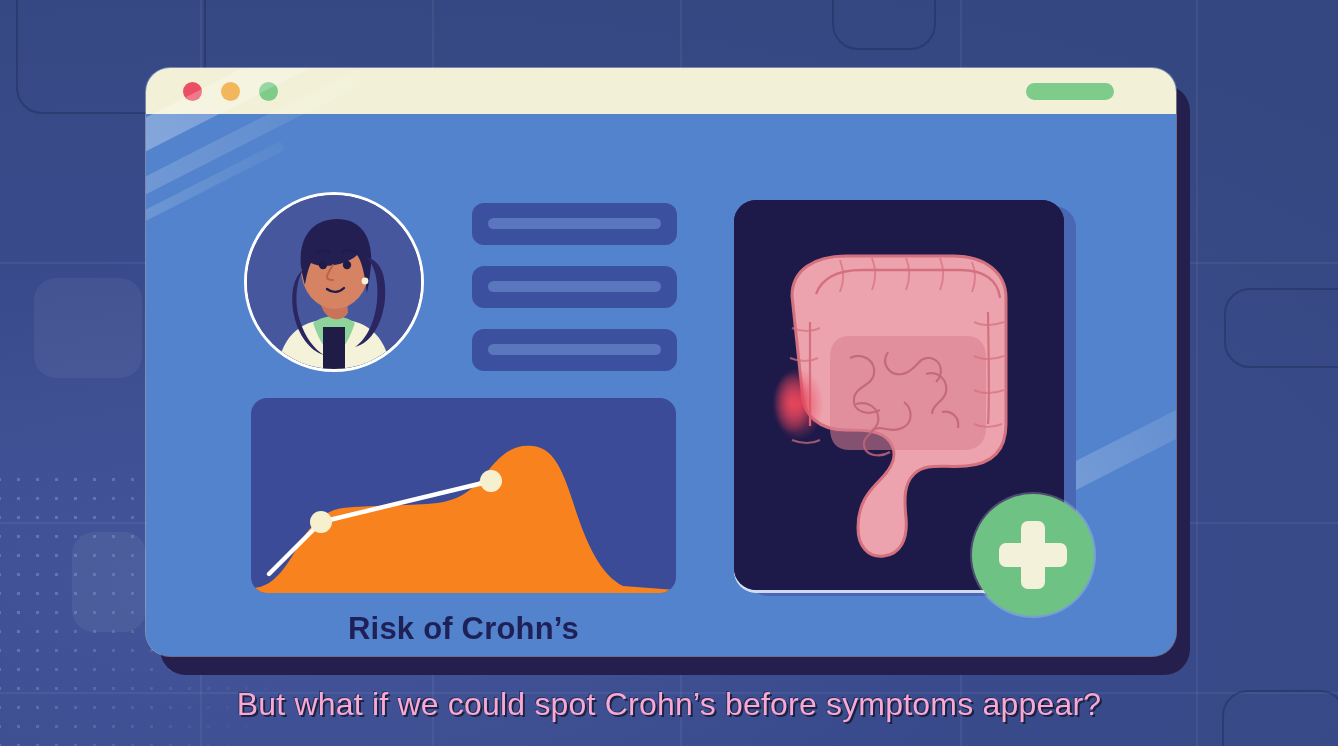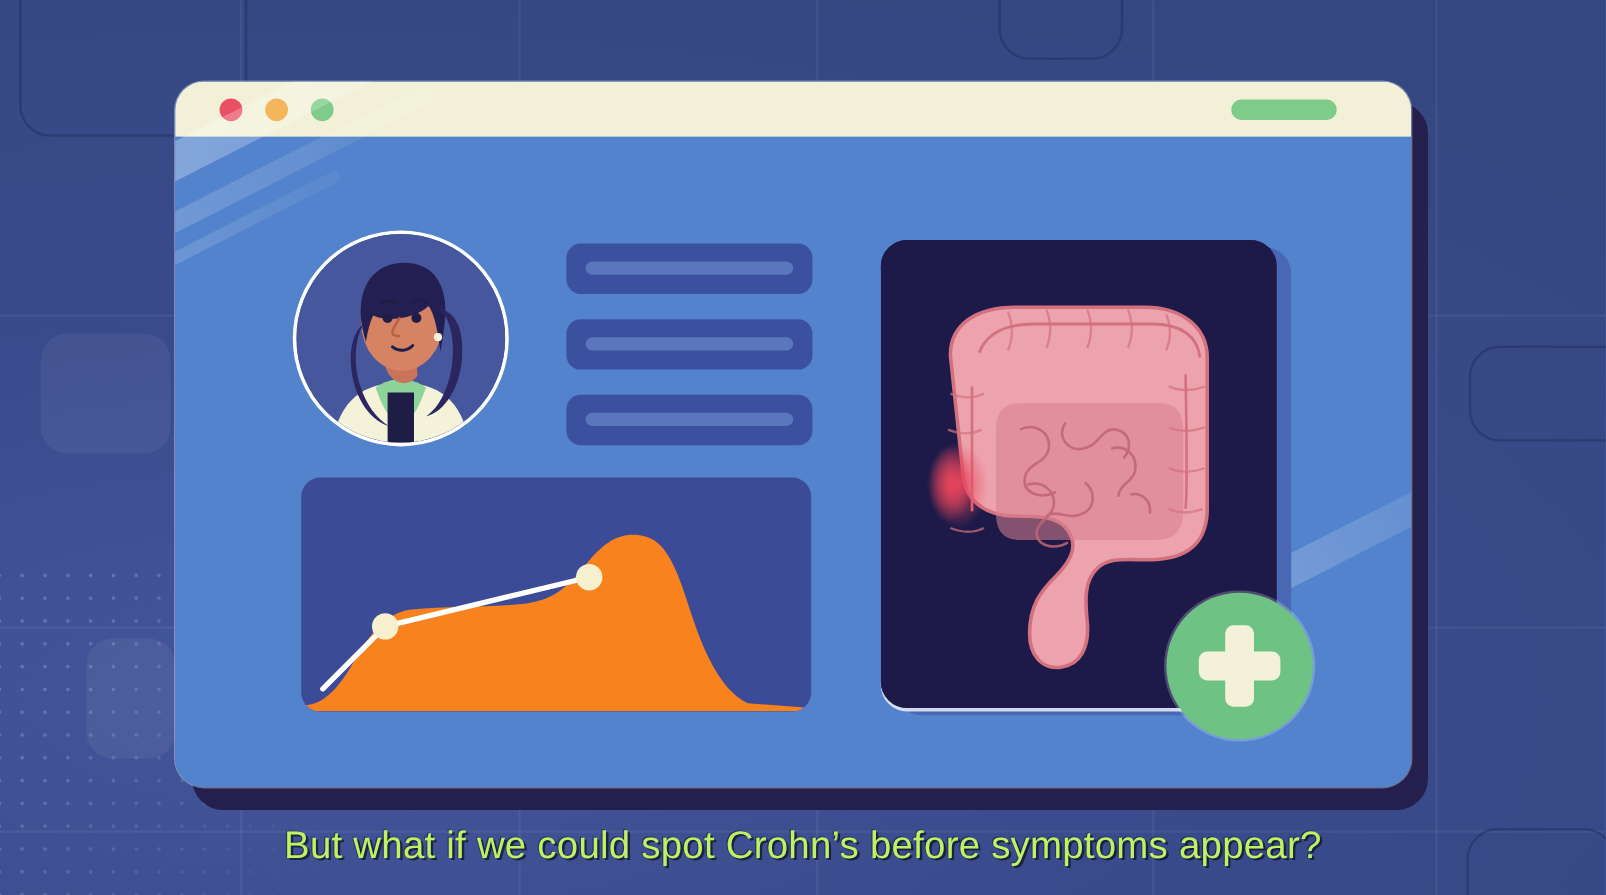--- a/index.html
+++ b/index.html
@@ -67,21 +67,21 @@
     background:#6ec283;box-shadow:0 0 0 2px rgba(255,255,255,.22);}
   .plus-badge .v{position:absolute;left:50%;top:27px;transform:translateX(-50%);width:24px;height:68px;border-radius:7px;background:#f3f1da;}
   .plus-badge .h{position:absolute;top:50%;left:27px;transform:translateY(-50%);height:24px;width:68px;border-radius:7px;background:#f3f1da;}
 
   
   .caption{position:absolute;left:105px;top:495px;width:425px;text-align:center;
     color:#1e2158;font-weight:bold;font-size:31px;line-height:1.28;letter-spacing:.2px;}
 
   
   .subtitle{position:absolute;left:0;top:686px;width:100%;text-align:center;
-    color:#bef264;font-size:32px;letter-spacing:.2px;
+    color:#f9a8d4;font-size:32px;letter-spacing:.2px;
     text-shadow:2px 2px 0 rgba(0,0,0,.55), -1px -1px 0 rgba(0,0,0,.35);}
 </style>
 </head>
 <body>
 
 <div class="scene">
 
   <div class="bg">
     <div class="bg-grad"></div>
 
@@ -197,19 +197,23 @@
             </g>
           </g>
         </svg>
       </div>
 
       <div class="plus-badge">
         <span class="v"></span>
         <span class="h"></span>
       </div>
 
+      <div class="caption">
+        <div>Risk of Crohn’s</div>
+        <div>disease development</div>
+      </div>
 
     </div>
   </div>
 
   <div class="subtitle">But what if we could spot Crohn’s before symptoms appear?</div>
 
 </div>
 
 </body></html>

